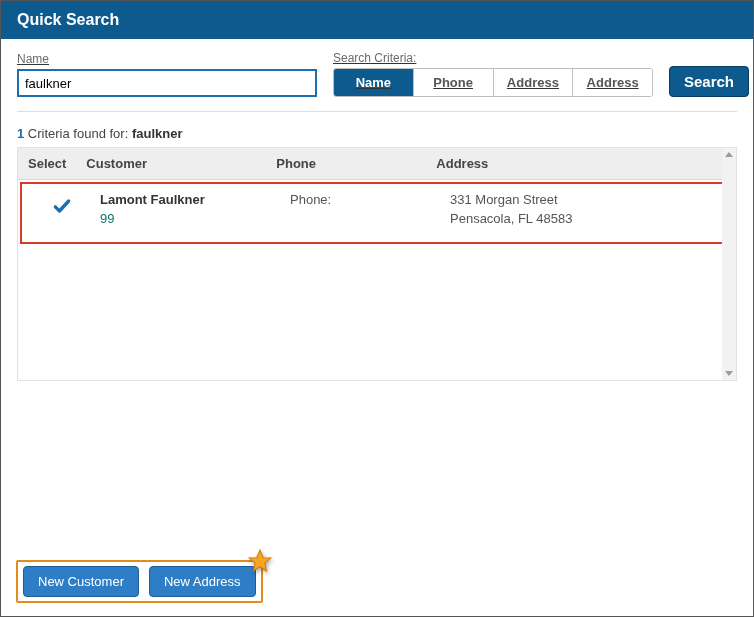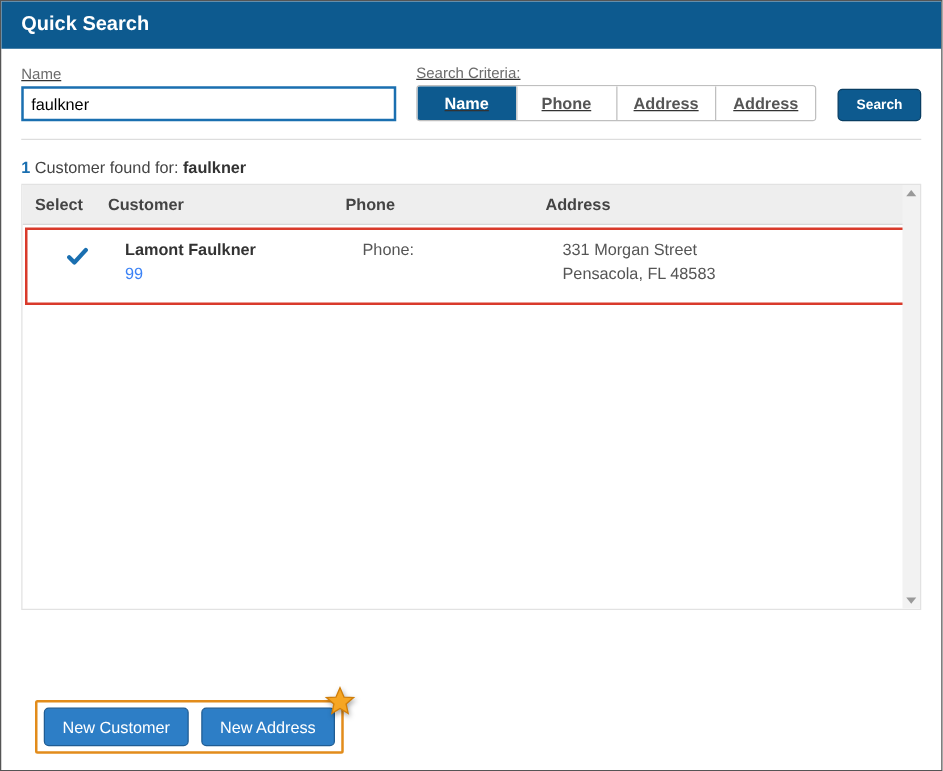--- a/index.html
+++ b/index.html
@@ -69,21 +69,21 @@
   .criteria-btn.active {
     background: #0d5a8f;
     color: #fff;
   }
   .search-button {
     background: #0d5a8f;
     color: #fff;
     border: 1px solid #083d62;
     border-radius: 4px;
     padding: 6px 14px;
-    font-size: 11px;
+    font-size: 15px;
     font-weight: bold;
     cursor: pointer;
     font-family: inherit;
   }
   .hint-text {
     color: #8a8a8a;
     font-size: 12px;
     margin-top: 6px;
   }
   .divider {
@@ -94,21 +94,21 @@
   .results-summary {
     padding: 14px 16px 6px 16px;
     font-size: 13px;
     color: #444;
   }
   .results-summary .count { color: #1a6fb0; font-weight: bold; }
   .results-summary .term { font-weight: bold; color: #333; }
   .results-container {
     margin: 0 16px 0 16px;
     border: 1px solid #e2e2e2;
-    height: 341px;
+    height: 234px;
     position: relative;
     overflow: hidden;
     background: #fff;
   }
   .results-header {
     display: flex;
     background: #eeeeee;
     border-bottom: 1px solid #d8d8d8;
     font-weight: bold;
     color: #444;
@@ -131,42 +131,42 @@
   .result-row .col { padding: 4px 10px; }
   .check-icon {
     color: #1a6fb0;
     font-size: 20px;
     font-weight: bold;
     display: block;
     text-align: center;
     line-height: 34px;
   }
   .cust-name { font-weight: bold; color: #333; margin-bottom: 4px;}
-  .cust-id { color: #3b82f6; }
+  .cust-id { color: #0f766e; }
   .phone-line, .addr-line { margin-bottom: 4px; color:#555;}
   .scroll-affordance {
     position: absolute;
     top: 0; right: 0;
     width: 14px;
     height: 100%;
     background: #f2f2f2;
   }
   .scroll-affordance::before, .scroll-affordance::after {
     content:'';
     position:absolute;
     left:3px;
     width:0;height:0;
     border-left:4px solid transparent;
     border-right:4px solid transparent;
   }
   .scroll-affordance::before { top:4px; border-bottom:5px solid #999;}
   .scroll-affordance::after { bottom:4px; border-top:5px solid #999;}
   .footer-bar {
     position: absolute;
-    bottom: 0; left: 12px; right: 0;
+    bottom: 0; left: 0; right: 0;
     padding: 14px 16px;
     display: flex;
     align-items: flex-end;
   }
   .action-group {
     border: 2px solid #e28c1b;
     border-radius: 2px;
     padding: 4px 5px;
     display: flex;
     gap: 10px;
@@ -227,21 +227,21 @@
     </div>
     <div class="search-btn-block">
       <button class="search-button">Search</button>
     </div>
   </div>
 </div>
 
 <hr class="divider">
 
 <div class="results-summary">
-  <span class="count">1</span><span> Customer found for: </span><span class="term">faulkner</span>
+  <span class="count">1</span><span> Criteria found for: </span><span class="term">faulkner</span>
 </div>
 
 <div class="results-container">
   <div class="results-header">
     <div class="col col-select">Select</div>
     <div class="col col-customer">Customer</div>
     <div class="col col-phone">Phone</div>
     <div class="col col-address">Address</div>
   </div>
 

